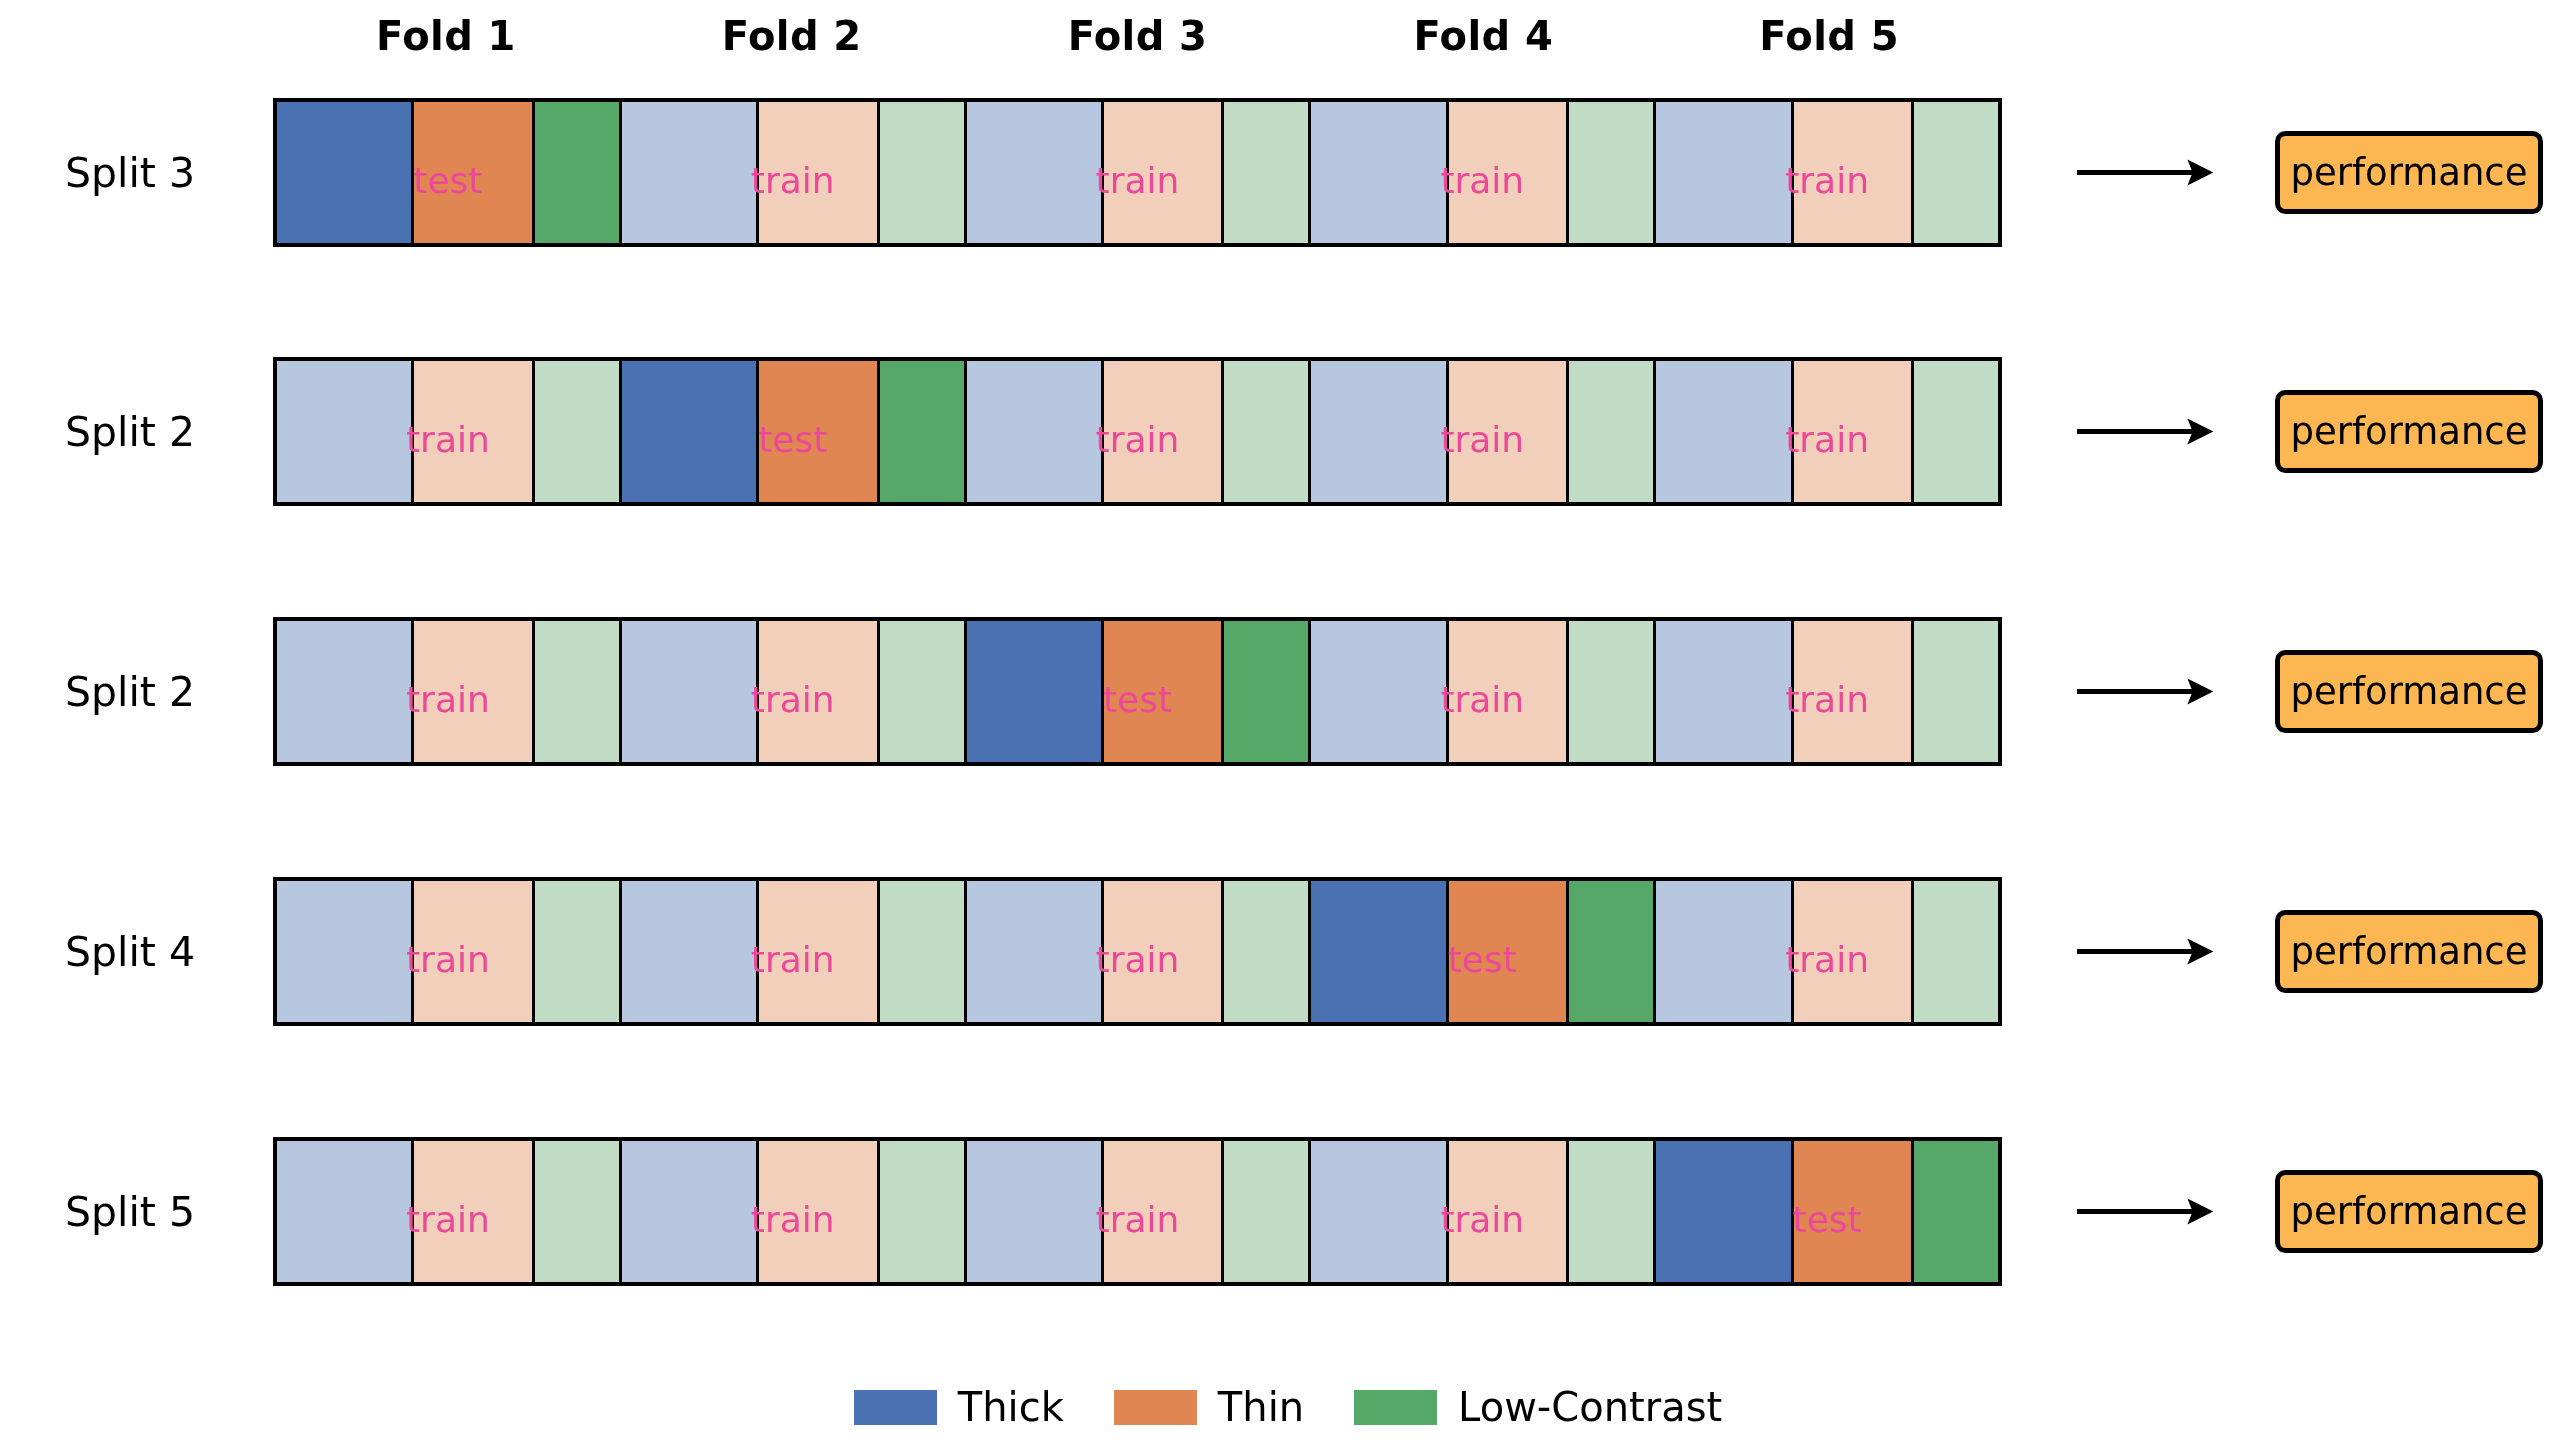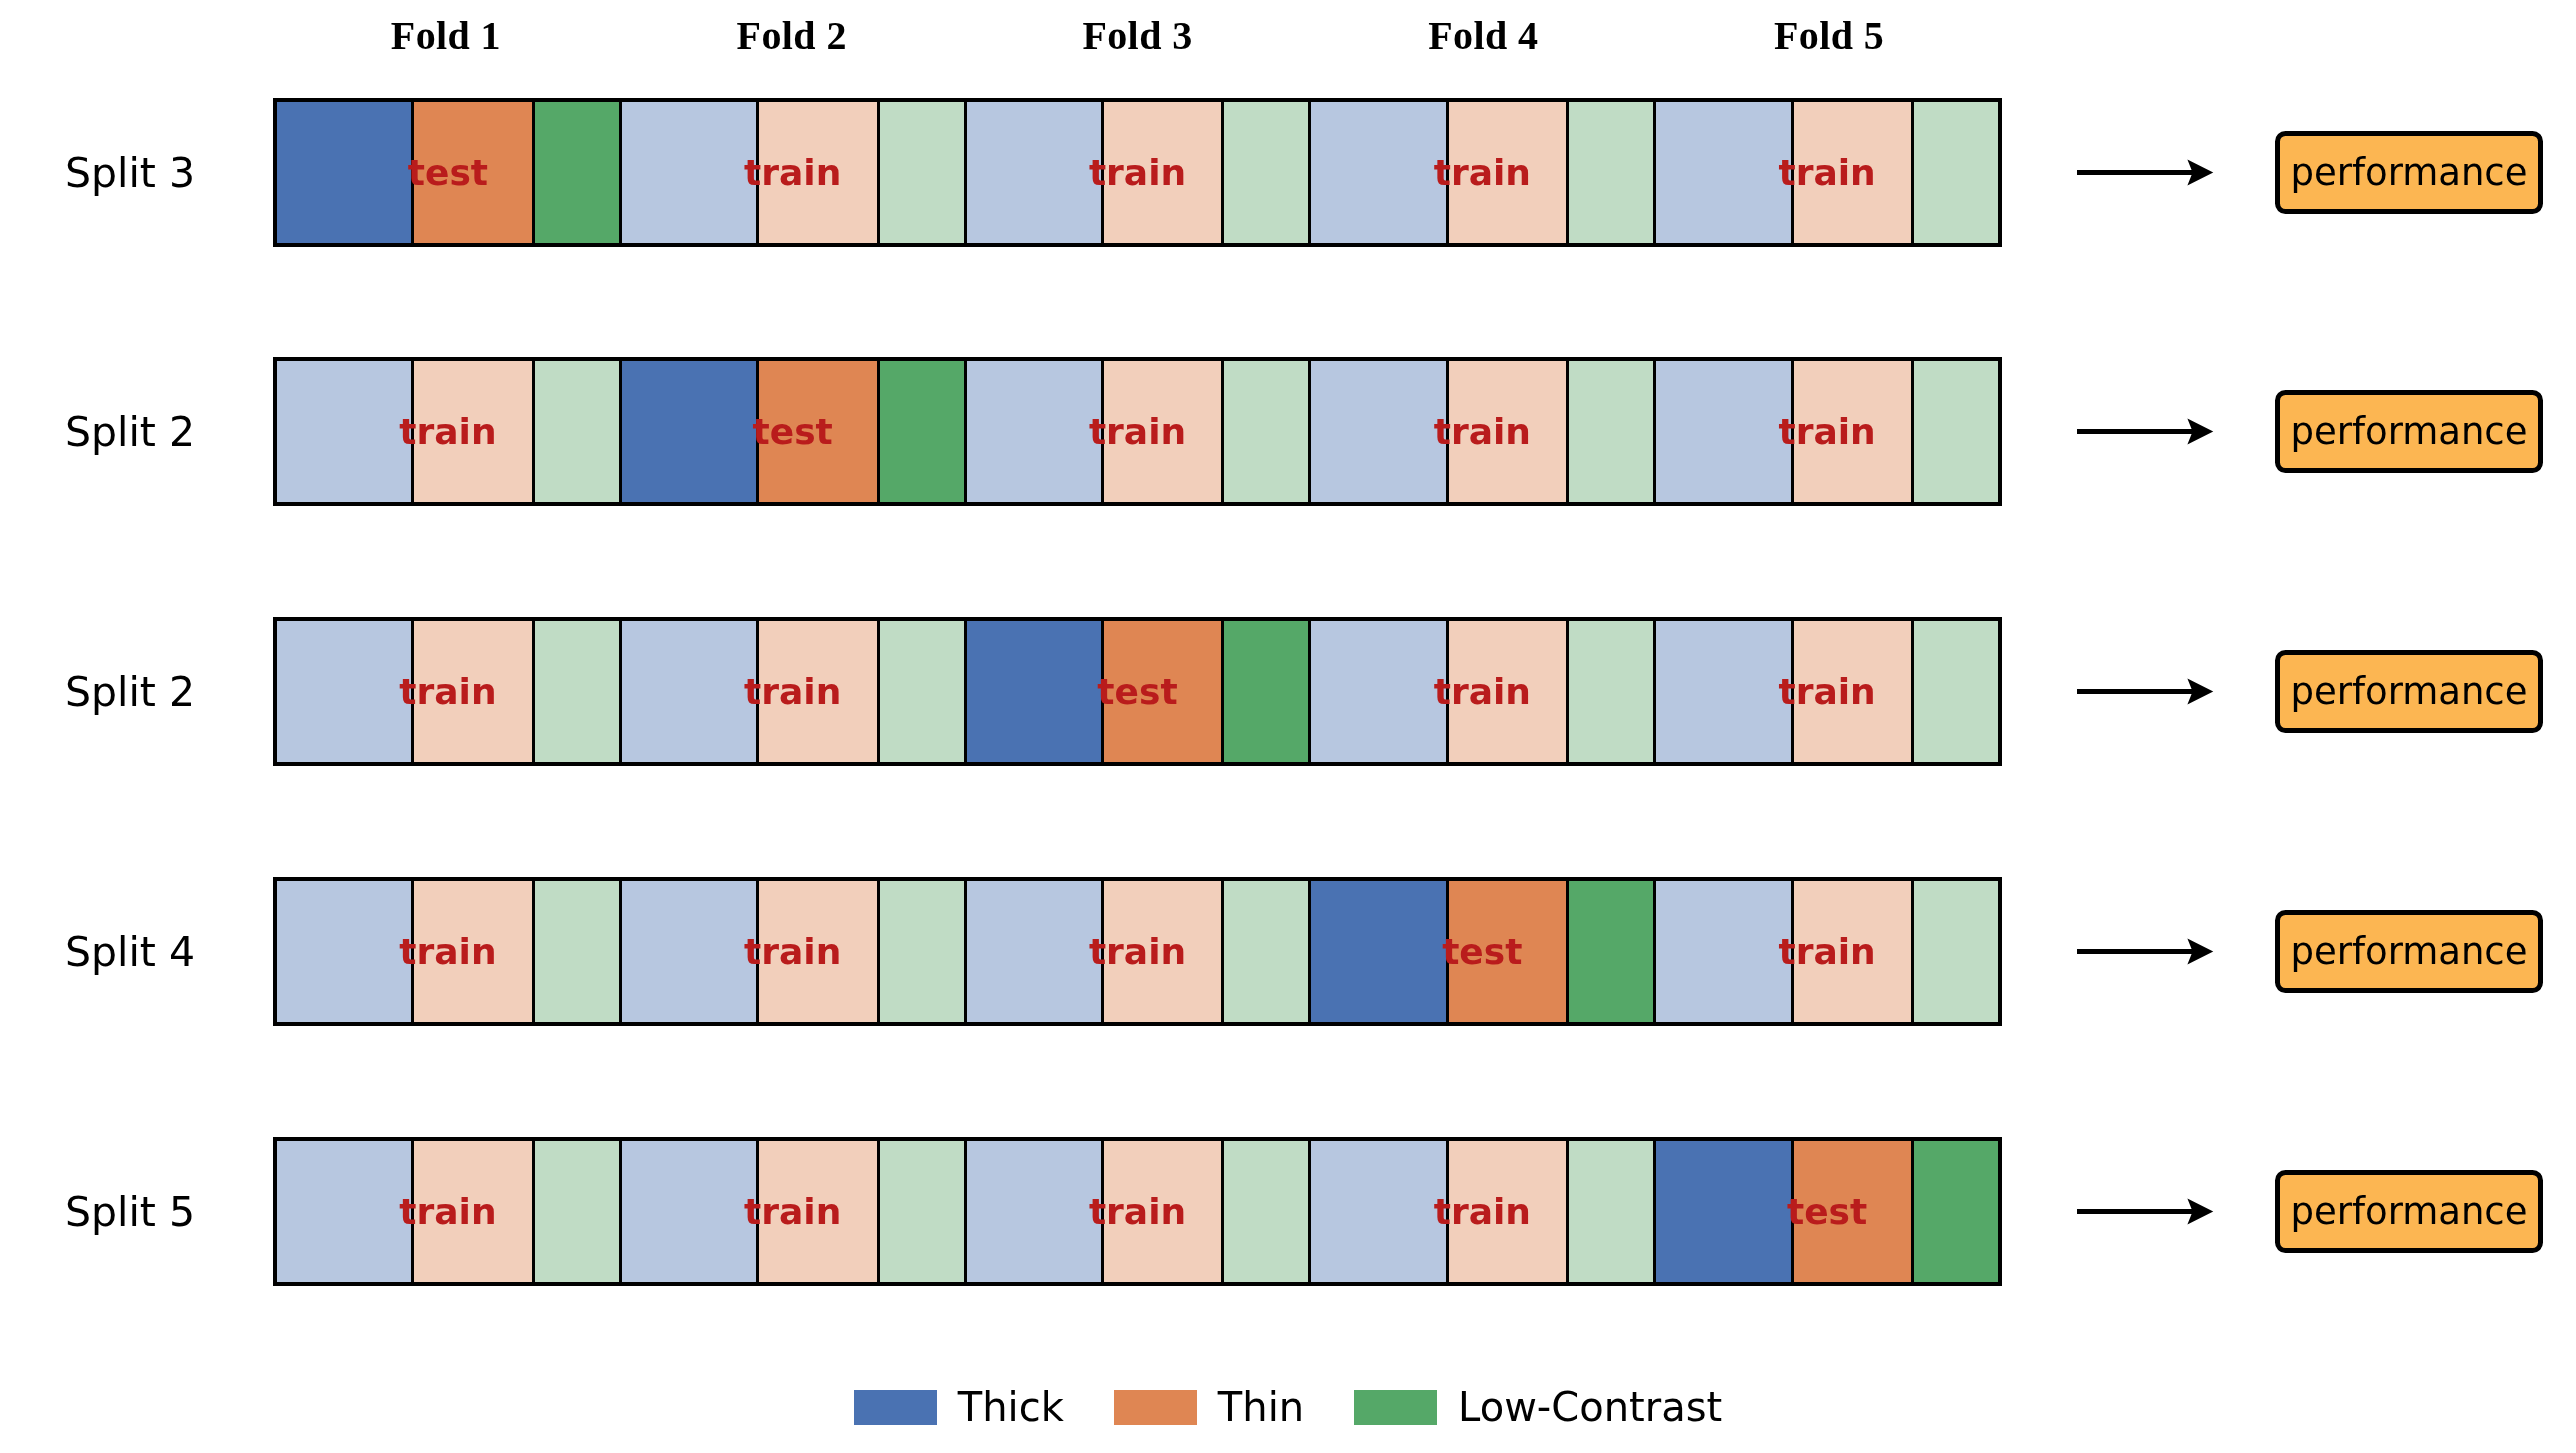--- a/index.html
+++ b/index.html
@@ -25,21 +25,20 @@
     display: flex;
   }
   .fold-header {
     flex: 1 1 0;
     text-align: center;
     font-size: 40px;
     font-weight: bold;
     color: #000000;
     line-height: 62px;
     letter-spacing: 0.4px;
-    font-family: Liberation Serif, serif;
   }
 
   
   .split-row {
     position: absolute;
     left: 0;
     width: 2576px;
     height: 149px;
   }
   .split-label {
@@ -81,29 +80,29 @@
     height: 100%;
   }
   .block + .block { border-left: 3.5px solid #000000; }
   .block.thick { flex: 40 1 0; }
   .block.thin  { flex: 35 1 0; }
   .block.lowc  { flex: 25 1 0; }
 
   .fold-caption {
     position: absolute;
     left: 0;
-    top: 0;
+    top: 8px;
     width: 100%;
     height: 100%;
     display: flex;
     align-items: center;
     justify-content: center;
     font-size: 36px;
-    font-weight: bold;
-    color: #b91c1c;
+    font-weight: normal;
+    color: #ec4899;
     pointer-events: none;
   }
 
   
   .arrow {
     position: absolute;
     left: 2077px;
     width: 138px;
     height: 35px;
   }

